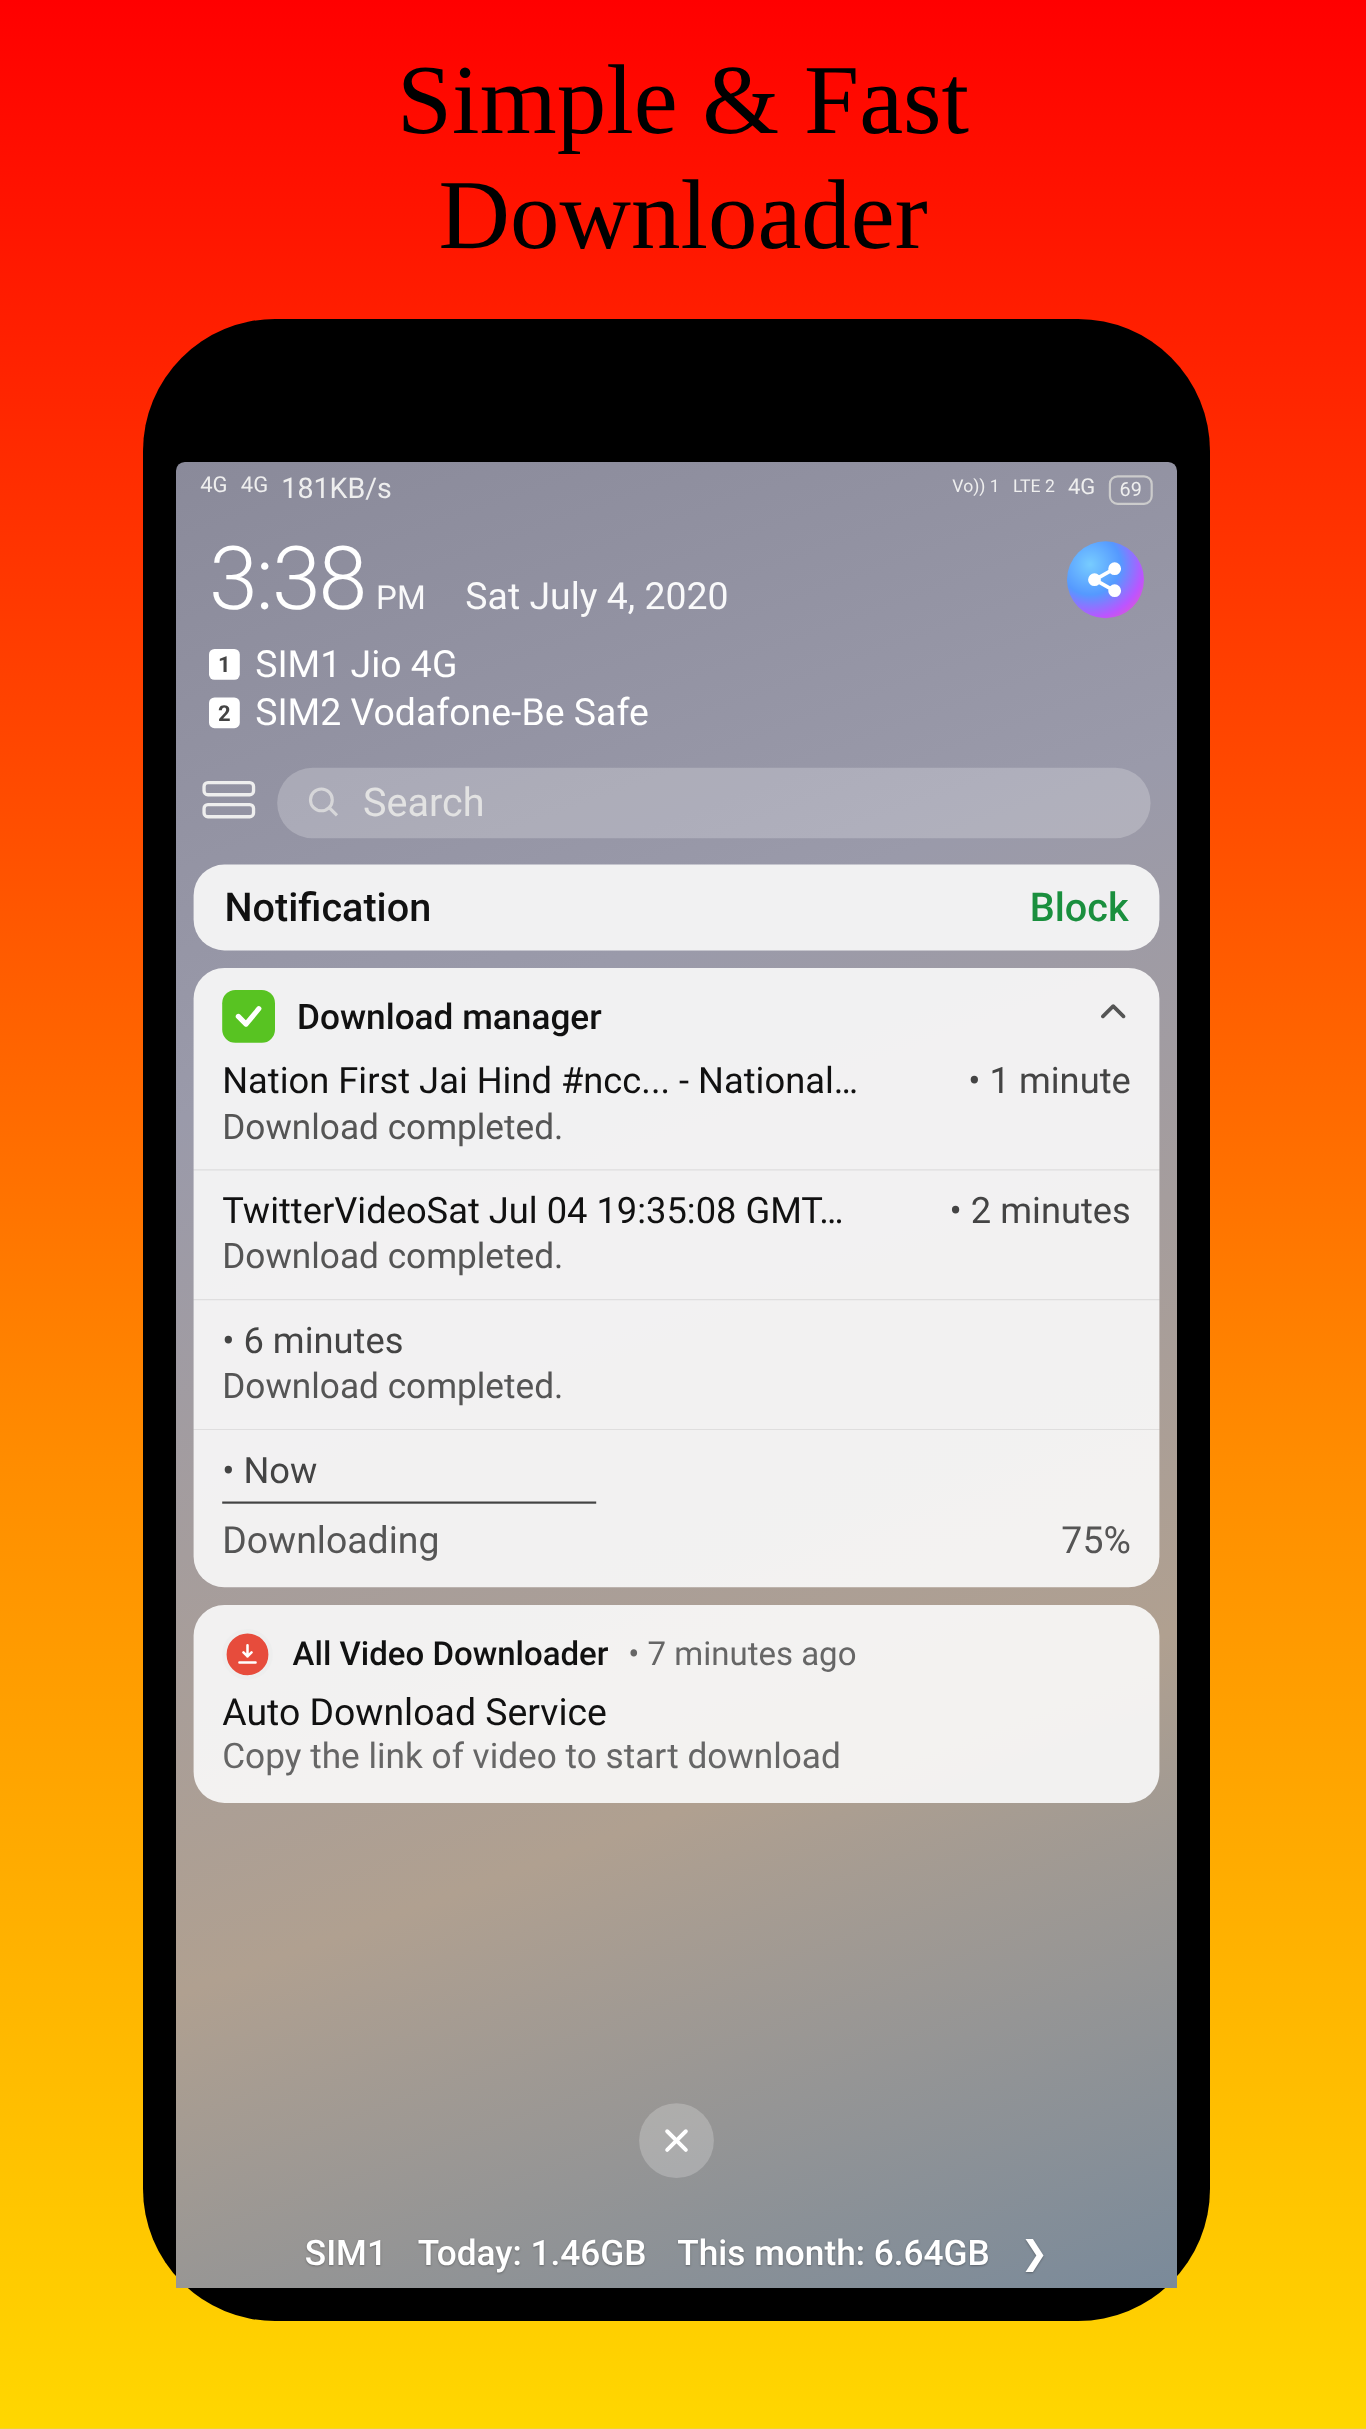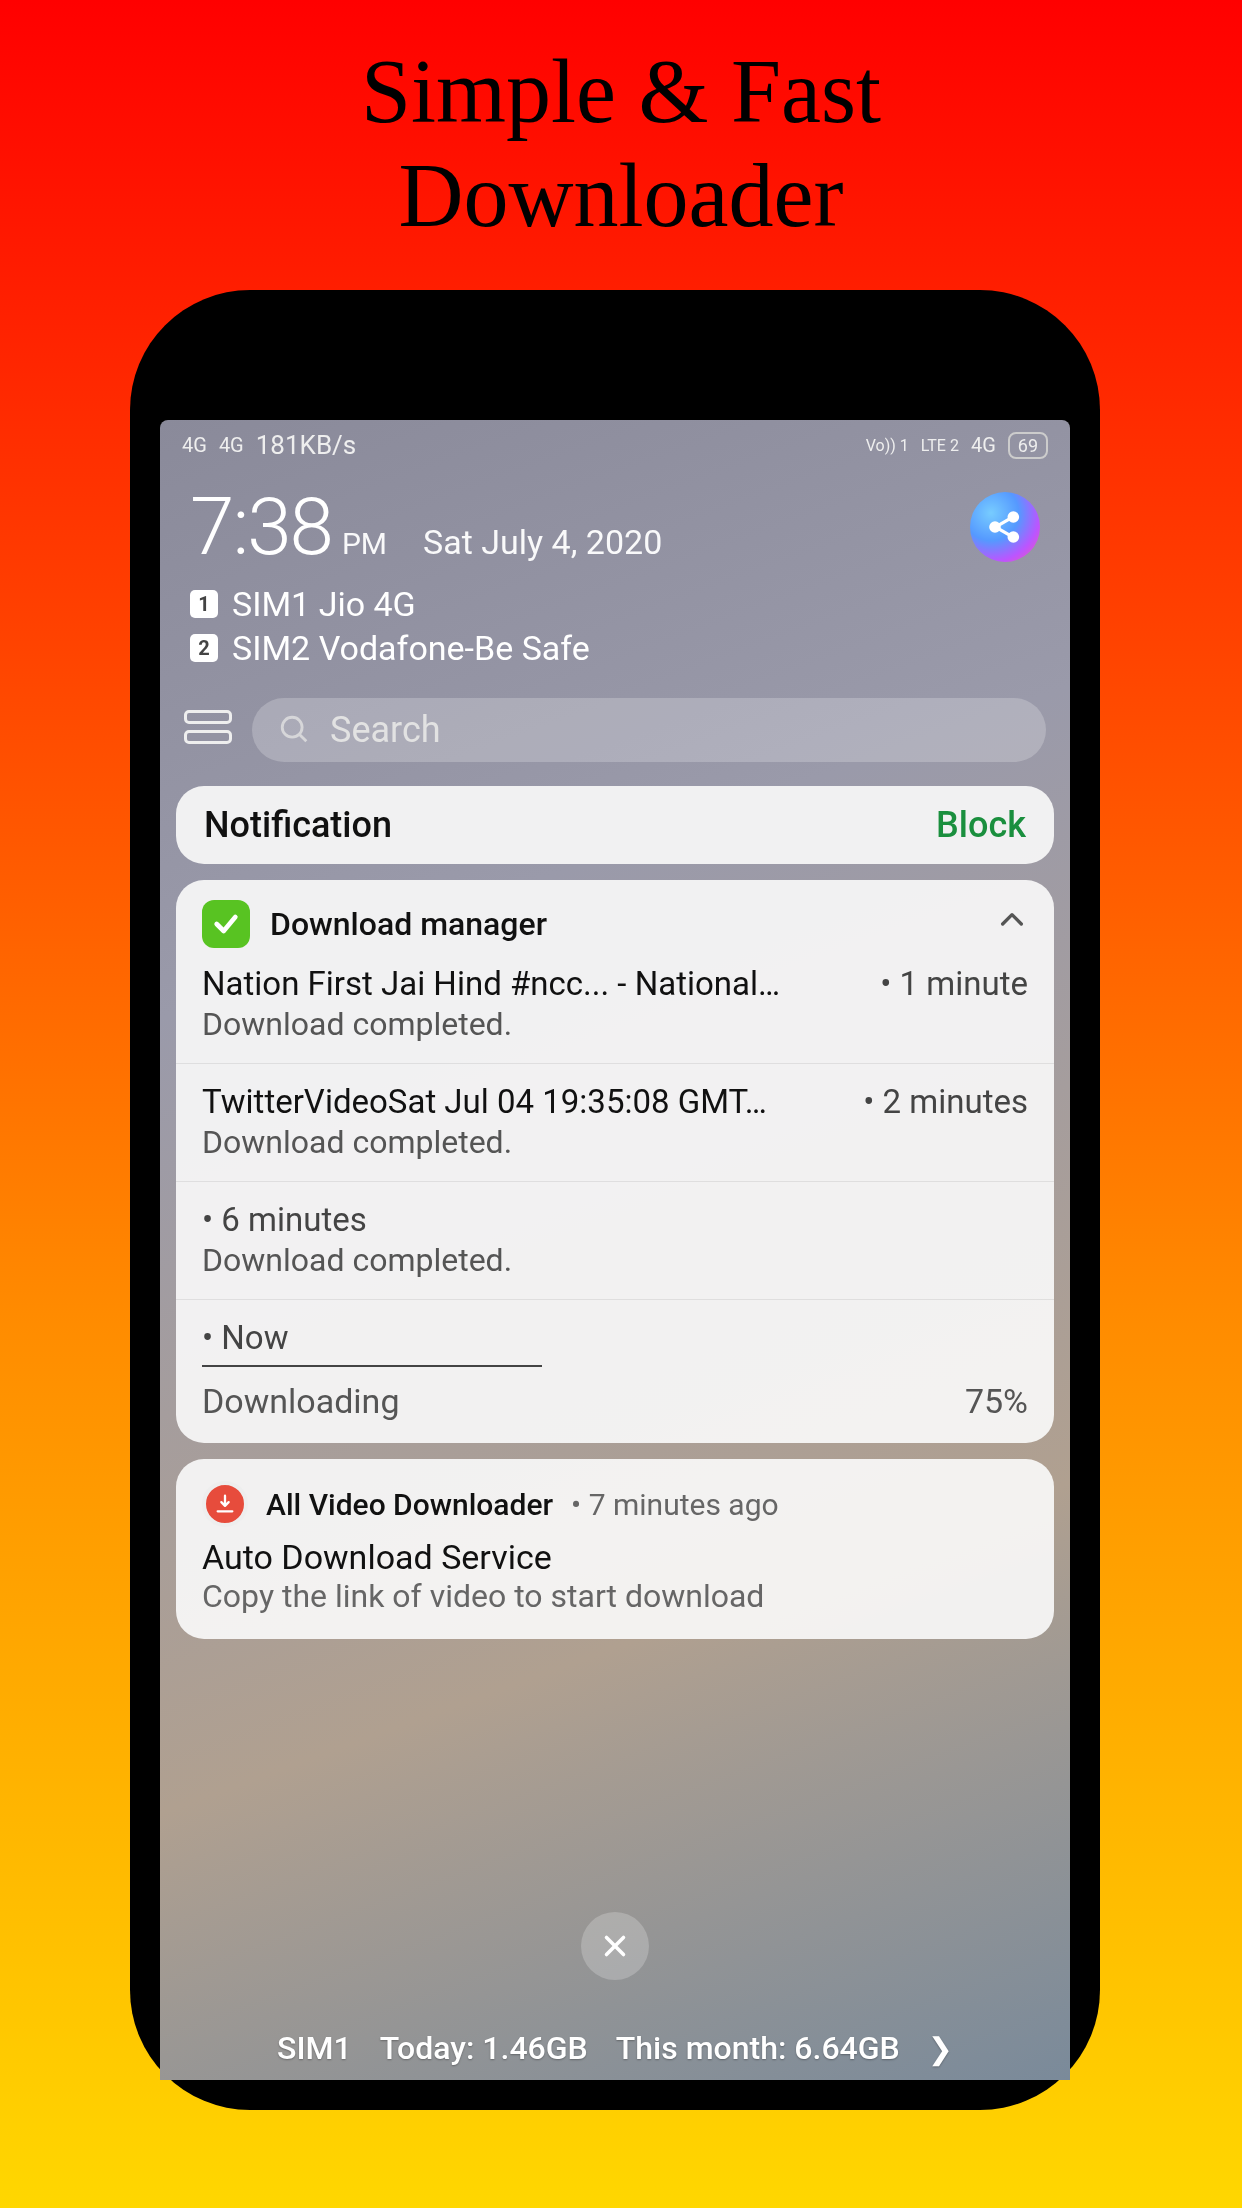--- a/index.html
+++ b/index.html
@@ -41,21 +41,21 @@
   }
   
   .statusbar {
     display: flex;
     align-items: center;
     justify-content: space-between;
     padding: 10px 22px;
     font-size: 26px;
     color: #eee;
   }
-  .statusbar .left, .statusbar .right { display:flex; align-items:center; gap:12px; }
+  .statusbar .left, .statusbar .right { display:flex; gap:12px; }
   .sig-4g { font-size:20px; line-height:1; }
   .battery {
     display:inline-flex; align-items:center;
     border:2px solid #ccc; border-radius:8px;
     padding:1px 8px; font-size:18px;
   }
   
   .clockrow {
     display:flex; align-items:center; justify-content:space-between;
     padding: 10px 30px 0 30px;
@@ -175,21 +175,21 @@
       <div class="right">
         <span style="font-size:16px">Vo)) 1</span>
         <span style="font-size:16px">LTE 2</span>
         <span class="sig-4g">4G</span>
         <span class="battery">69</span>
       </div>
     </div>
 
     <div class="clockrow">
       <div class="clock">
-        <span class="clock-time">7:38</span>
+        <span class="clock-time">3:38</span>
         <span class="clock-ampm">PM</span>
         <span class="clock-date">Sat July 4, 2020</span>
       </div>
       <div class="share-orb">
         <svg width="40" height="40" viewBox="0 0 24 24" fill="none" stroke="#fff" stroke-width="2">
           <circle cx="6" cy="12" r="2.5" fill="#fff"></circle>
           <circle cx="17" cy="6" r="2.5" fill="#fff"></circle>
           <circle cx="17" cy="18" r="2.5" fill="#fff"></circle>
           <line x1="8" y1="11" x2="15" y2="7"></line>
           <line x1="8" y1="13" x2="15" y2="17"></line>

